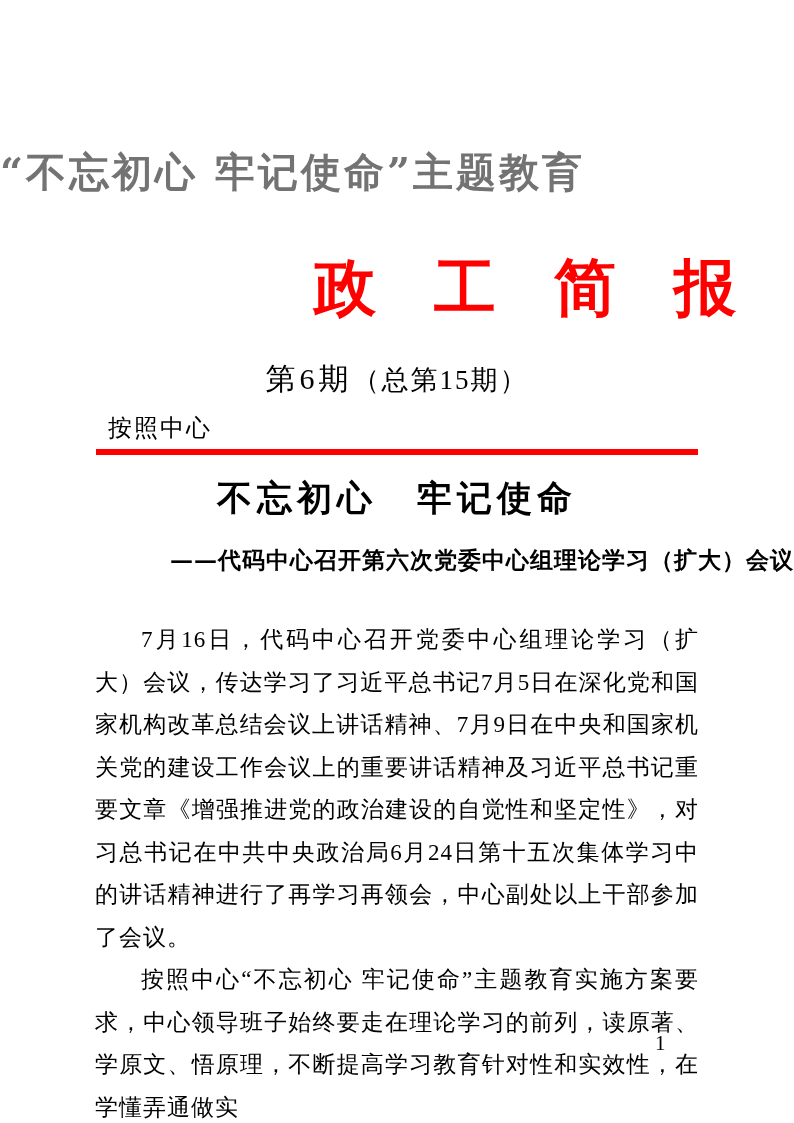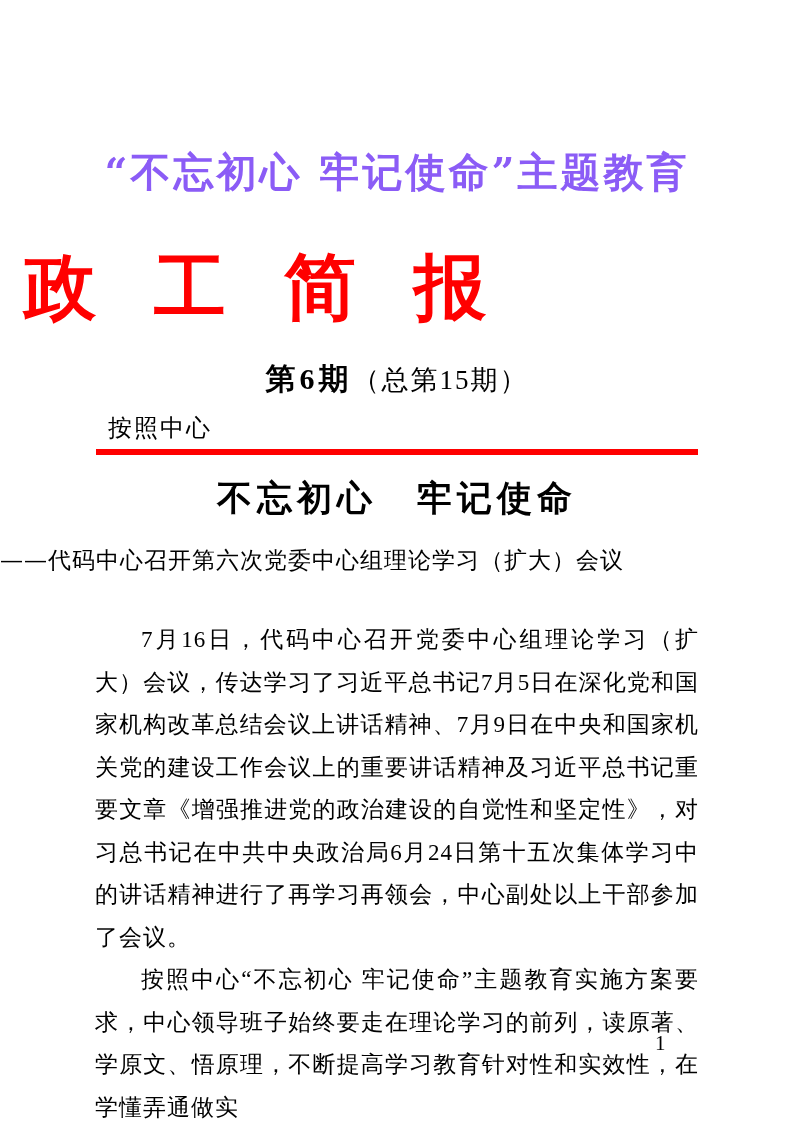--- a/index.html
+++ b/index.html
@@ -9,47 +9,47 @@
     width: 794px;
     height: 1123px;
     margin: 0 auto;
     background: #ffffff;
     overflow: hidden;
     font-family: "Liberation Serif", "DejaVu Serif", serif;
     color: #000000;
   }
   .banner {
     margin-top: 148px;
-    text-align: center;
+    text-align: left;
     font-size: 40px;
     line-height: 48px;
     font-weight: bold;
     letter-spacing: 3px;
-    color: #8b5cf6;
+    color: #737373;
     font-family: "DejaVu Serif", "Liberation Serif", cursive, serif;
   }
   .masthead-title {
     margin-top: 55px;
-    text-align: left;
-    font-size: 72px;
+    text-align: right;
+    font-size: 62px;
     line-height: 74px;
     font-weight: bold;
     color: #ff0000;
     letter-spacing: 58px;
     padding-left: 24px; 
     white-space: nowrap;
   }
   .issue-line {
     margin-top: 34px;
     text-align: center;
     white-space: nowrap;
   }
   .issue-no {
     font-size: 30px;
-    font-weight: bold;
+    font-weight: normal;
     letter-spacing: 4px;
   }
   .issue-total {
     font-size: 27px;
     font-weight: normal;
     letter-spacing: 2px;
   }
   .meta-row {
     width: 602px;
     margin: 14px auto 0 auto;
@@ -70,24 +70,24 @@
   .article-title {
     margin-top: 24px;
     text-align: center;
     font-size: 35px;
     line-height: 40px;
     font-weight: bold;
     letter-spacing: 5px;
   }
   .article-subtitle {
     margin-top: 28px;
-    text-align: left;
+    text-align: right;
     font-size: 23px;
     line-height: 26px;
-    font-weight: normal;
+    font-weight: bold;
     letter-spacing: 1px;
     font-family: "DejaVu Serif", "Liberation Serif", cursive, serif;
   }
   .body-text {
     width: 604px;
     margin: 46px auto 0 auto;
     font-size: 23px;
     line-height: 42.5px;
     text-align: justify;
     letter-spacing: 1px;

